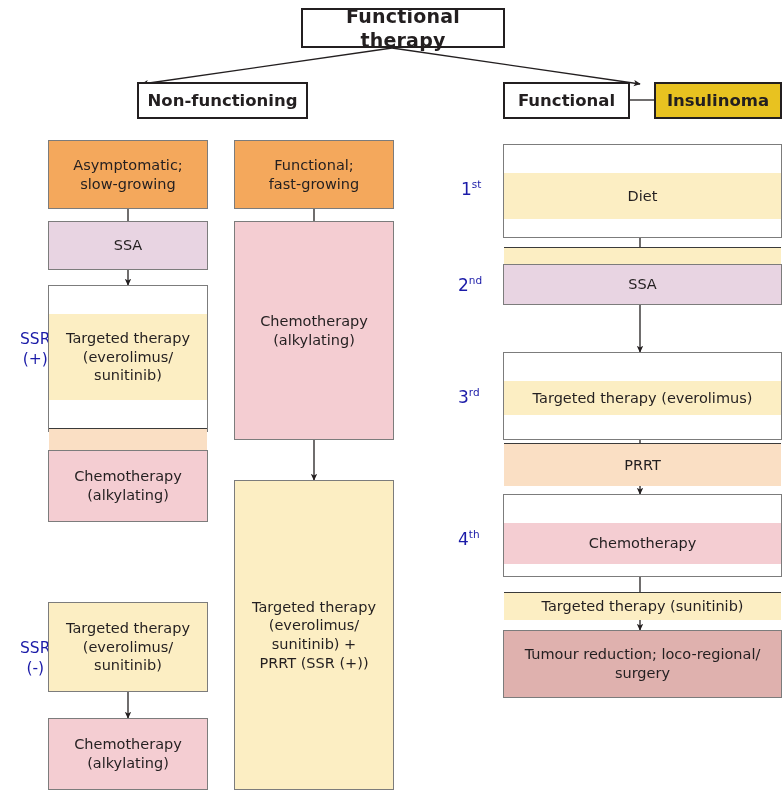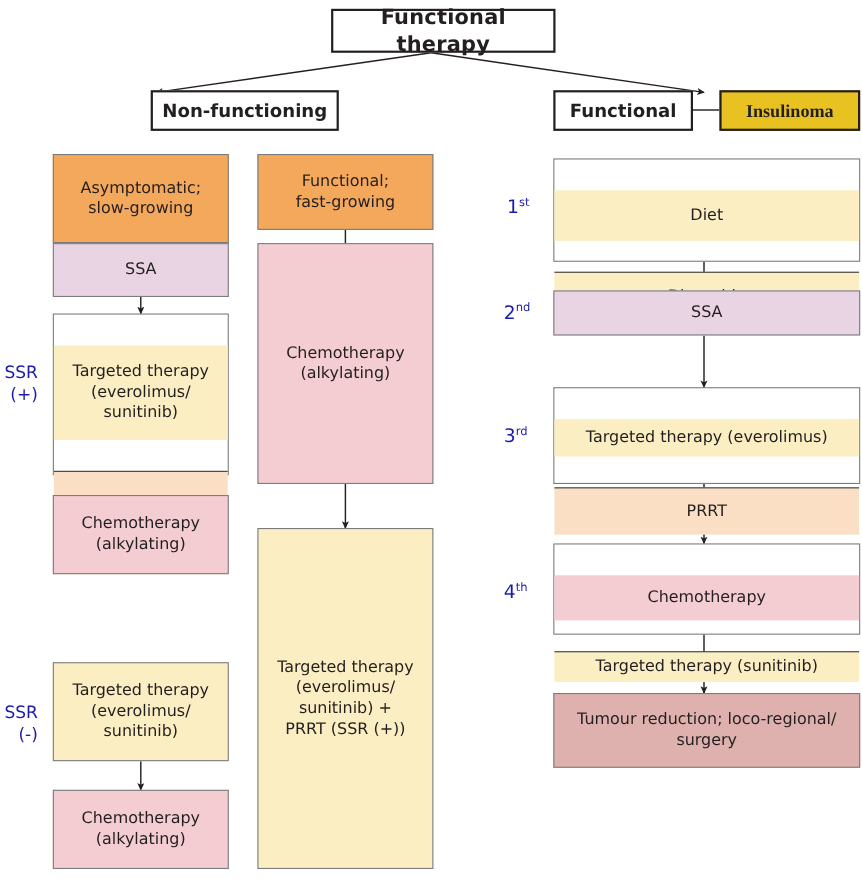--- a/index.html
+++ b/index.html
@@ -49,21 +49,22 @@
   }
   .group .cell + .cell{border-top:1.4px solid #3a3a3a;}
 
   .ord{
     position:absolute;color:#1b1ba8;font-size:17px;font-weight:500;
     font-family:"DejaVu Sans","Liberation Sans",sans-serif;
   }
   .ord sup{font-size:10.5px;vertical-align:super;}
   .ssr{
     position:absolute;color:#1b1ba8;font-size:15.5px;line-height:1.3;
-    text-align:right;
+    text-align:center;
+    margin-left:16px;
   }
   svg.lines{position:absolute;left:0;top:0;width:784px;height:802px;pointer-events:none;}
 </style>
 </head>
 <body>
 
 <div id="canvas">
 
   <svg class="lines" viewBox="0 0 784 802">
     <defs>
@@ -96,28 +97,28 @@
       <path d="M640,577 L640,630" marker-end="url(#ar)"></path>
     </g>
   </svg>
 
   <div class="node hdr" style="left:301px;top:8px;width:204px;height:40px;">Functional therapy</div>
 
   <div class="node hdr2" style="left:137px;top:82px;width:171px;height:37px;">Non-functioning</div>
 
   <div class="node hdr2" style="left:503px;top:82px;width:127px;height:37px;">Functional</div>
 
-  <div class="node gold" style="left:654px;top:82px;width:128px;height:37px;font-family:Liberation Serif, serif;">Insulinoma</div>
+  <div class="node gold" style="left:654px;top:82px;width:128px;height:37px;">Insulinoma</div>
 
   <div class="ssr" style="left:4px;top:329px;white-space:pre-line;">SSR
 (+)</div>
   <div class="ssr" style="left:4px;top:638px;white-space:pre-line;">SSR
 (-)</div>
 
-  <div class="node orange" style="left:48px;top:140px;width:160px;height:81px;">Asymptomatic;
+  <div class="node orange" style="left:48px;top:140px;width:160px;height:69px;">Asymptomatic;
 slow-growing</div>
 
   <div class="node lilac" style="left:48px;top:221px;width:160px;height:49px;">SSA</div>
 
   <div class="group" style="left:48px;top:285px;width:160px;height:147px;">
     <div class="cell yellow" style="height:86px;">Targeted therapy
 (everolimus/
 sunitinib)</div>
     <div class="cell peach" style="height:58px;">PRRT</div>
   </div>

